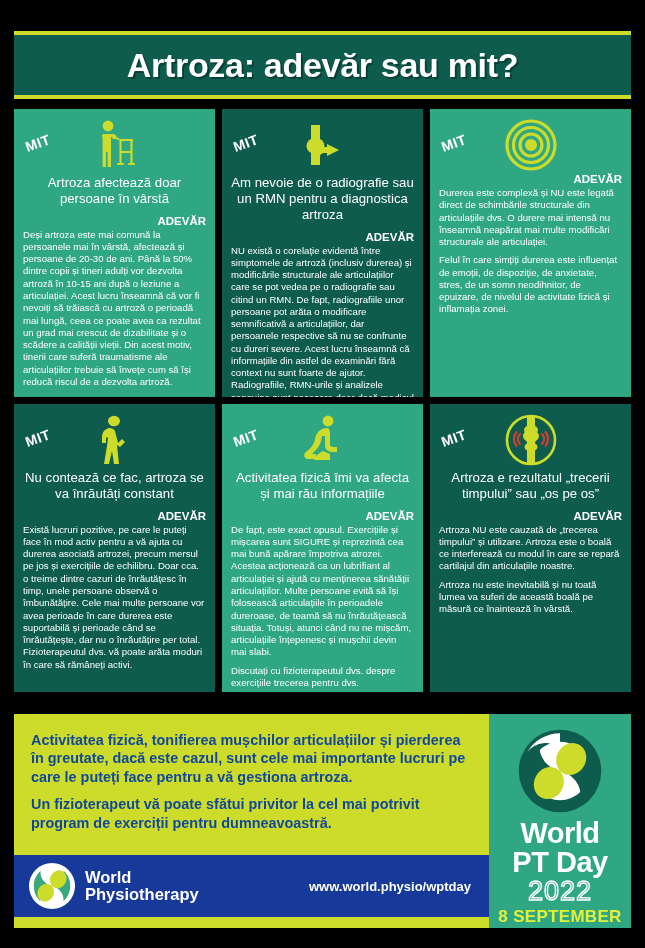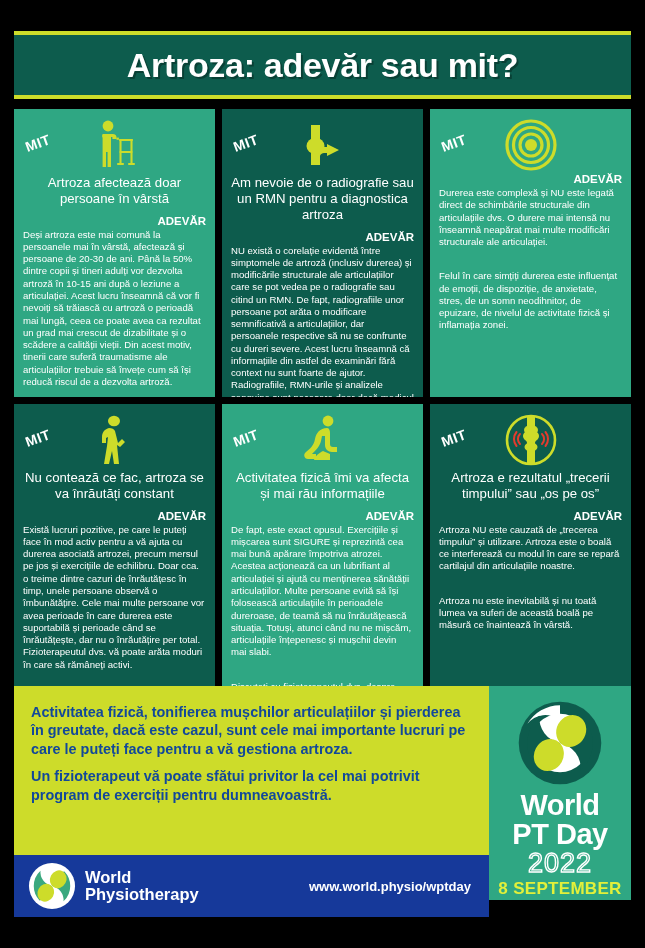--- a/index.html
+++ b/index.html
@@ -26,24 +26,24 @@
   .mit{position:absolute;left:2px;top:18px;color:#fff;font-size:14px;font-weight:bold;
     transform:rotate(-20deg);letter-spacing:.5px;}
   .icon{position:absolute;left:50%;top:0;transform:translateX(-50%);width:56px;height:56px;
     display:flex;align-items:center;justify-content:center;}
   .icon svg{display:block;}
 
   .myth{color:#fff;font-size:13.2px;font-weight:normal;line-height:1.2;text-align:center;
     margin:2px 0 8px;}
   .adevar{color:#fff;font-size:11.5px;font-weight:bold;text-align:right;margin:0 0 2px;}
   .body{color:#fff;font-size:9.6px;line-height:1.28;text-align:left;margin:0;}
-  .body + .body{margin-top:22px;}
-
-  
-  .callout-wrap{position:absolute;left:14px;top:686px;width:617px;height:214px;display:flex;}
+  .body + .body{margin-top:6px;}
+
+  
+  .callout-wrap{position:absolute;left:14px;top:714px;width:617px;height:214px;display:flex;}
   .callout{width:475px;background:#cddc2a;box-sizing:border-box;padding:17px 17px 0 17px;}
   .callout p{margin:0 0 9px;color:#12489a;font-size:14.4px;font-weight:bold;line-height:1.28;}
   .wptday{flex:1;background:#2fa783;box-sizing:border-box;padding:14px 0 0 0;text-align:center;}
   .wpt-logo{margin:0 auto 6px;width:86px;height:86px;}
   .wpt-world{color:#fff;font-size:29px;font-weight:bold;line-height:.96;letter-spacing:-.5px;}
   .wpt-ptday{color:#fff;font-size:29px;font-weight:bold;line-height:1.02;letter-spacing:-.5px;}
   .wpt-year{color:#fff;font-size:27px;line-height:1.1;letter-spacing:1px;
     -webkit-text-stroke:1.4px #fff;color:transparent;}
   .wpt-date{color:#e2f03a;font-size:17px;font-weight:bold;letter-spacing:.3px;}
 

